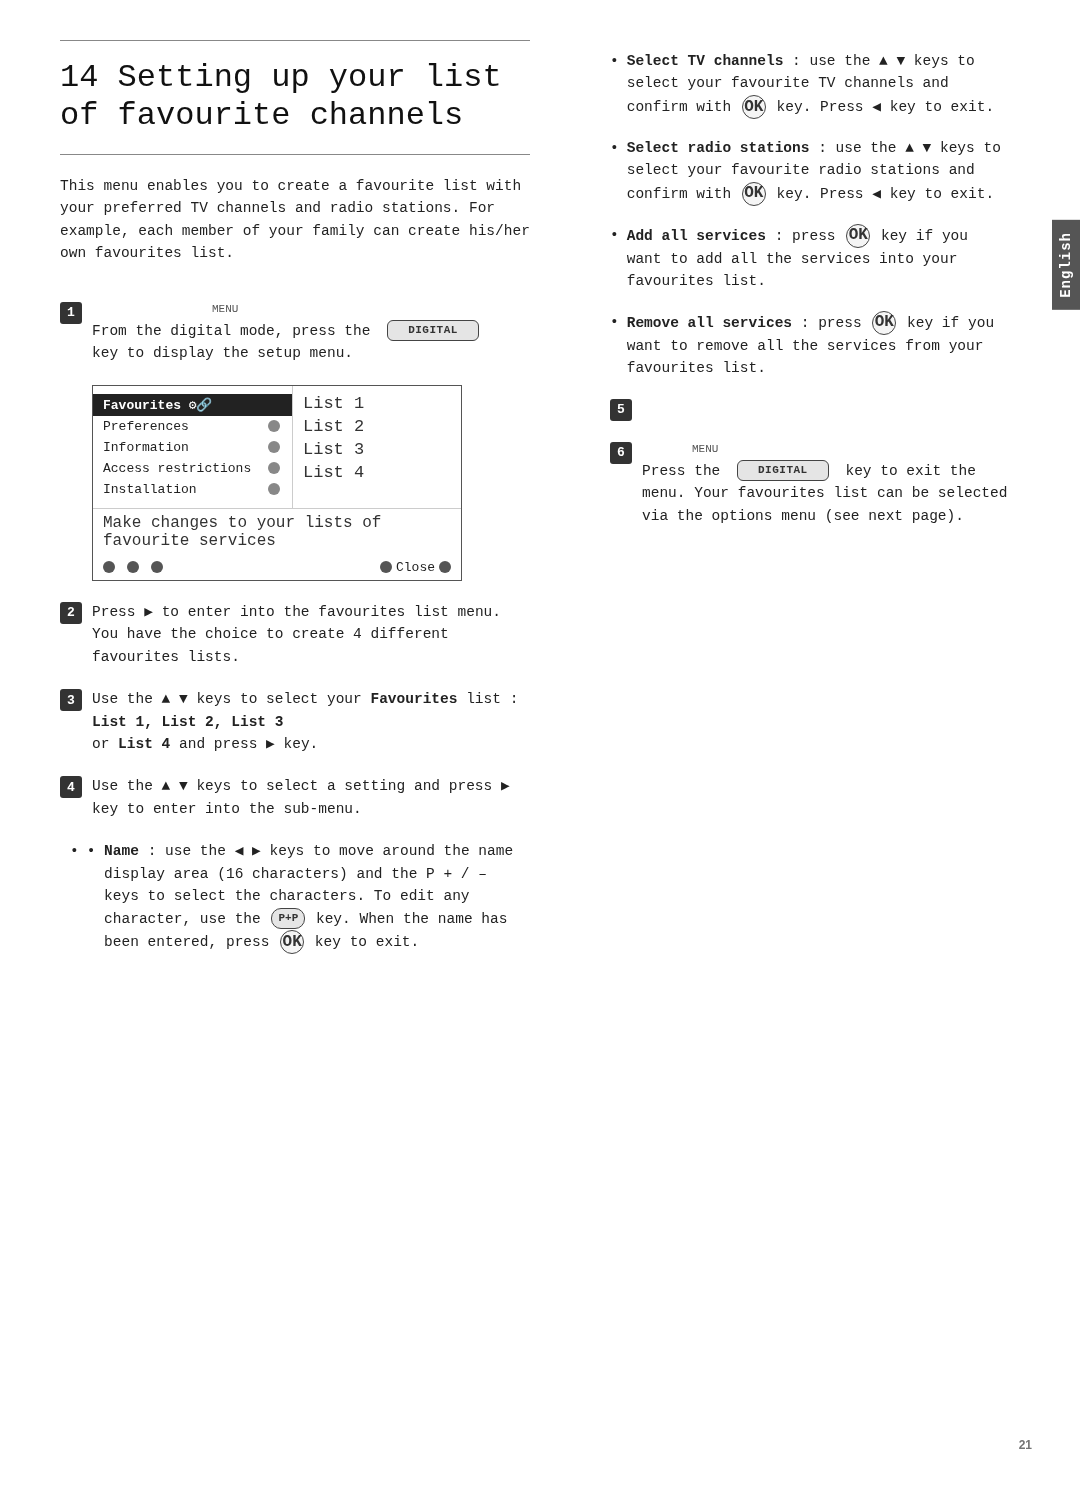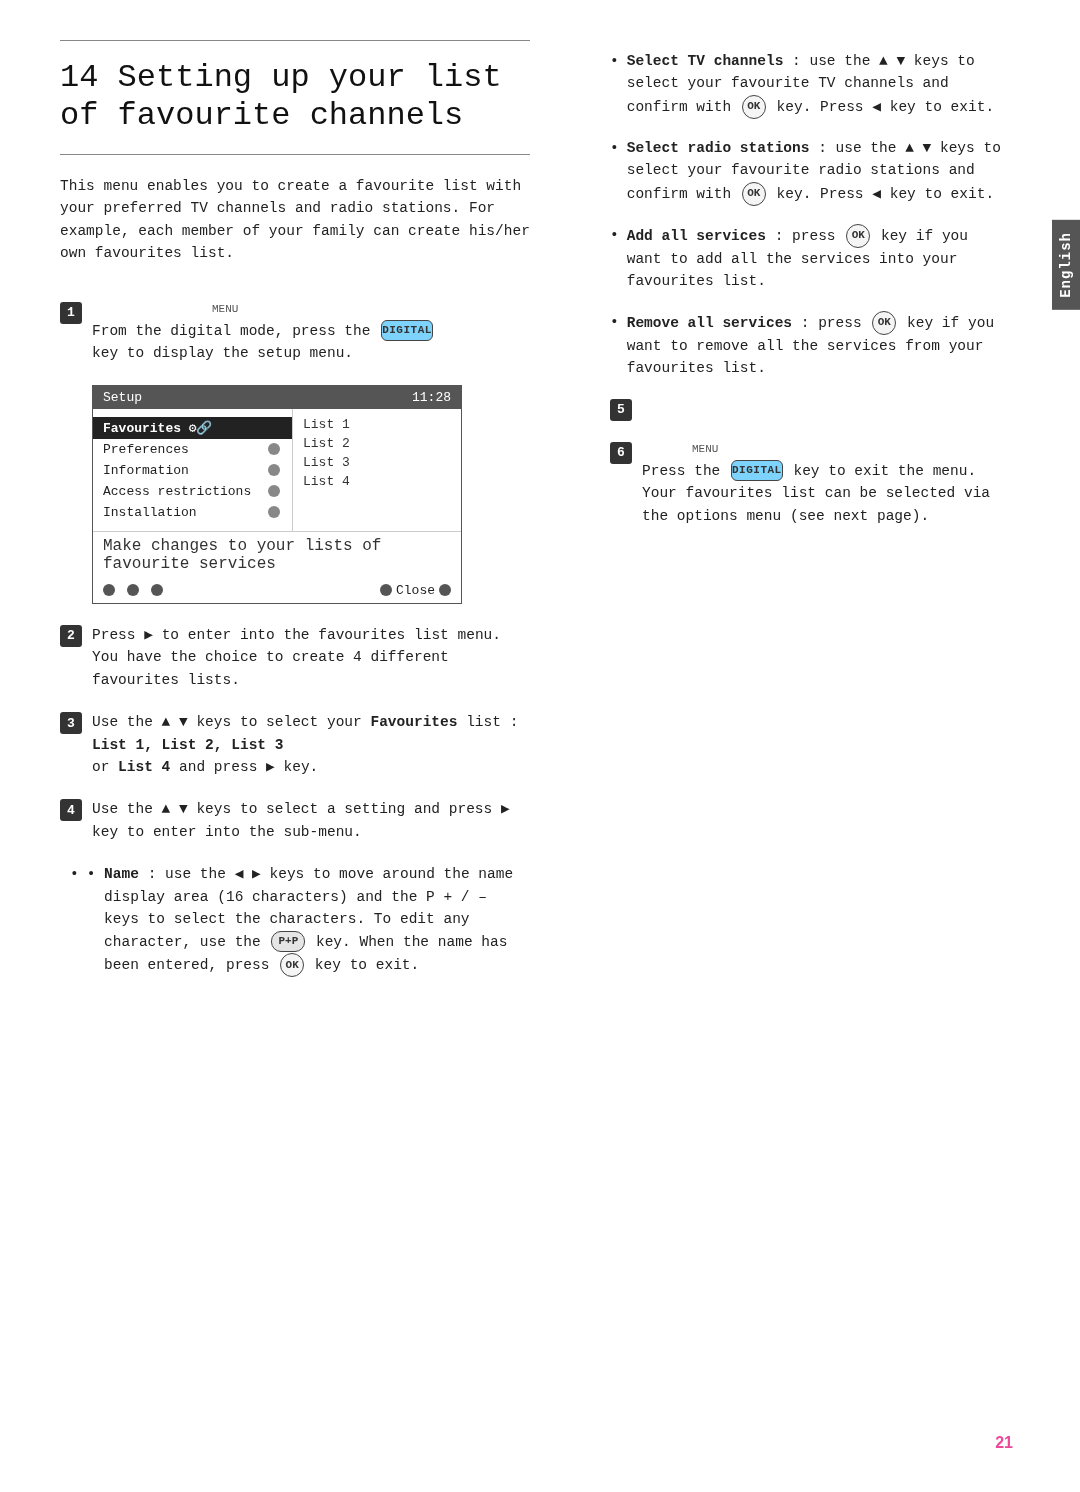--- a/index.html
+++ b/index.html
@@ -96,39 +96,39 @@
       padding-right: 8px;
       margin-bottom: 2px;
     }
 
     .digital-btn-inline {
       display: inline-flex;
       align-items: center;
       justify-content: center;
       border: 1.5px solid #444;
       border-radius: 6px;
-      padding: 1px 0;
+      padding: 1px 20px;
       font-size: 11px;
       font-weight: bold;
       color: #333;
       vertical-align: middle;
-      margin: 0 2px;
-      background: #7dd3fc;
+      margin: 0 8px;
+      background: #e5e5e5;
       letter-spacing: 0.5px;
     }
 
     .ok-btn {
       display: inline-flex;
       align-items: center;
       justify-content: center;
       border: 1.5px solid #444;
       border-radius: 50%;
       width: 24px;
       height: 24px;
-      font-size: 11px;
+      font-size: 16px;
       font-weight: bold;
       color: #333;
       vertical-align: middle;
       margin: 0 2px;
       background: #f5f5f5;
     }
 
     .pip-btn {
       display: inline-flex;
       align-items: center;
@@ -201,21 +201,21 @@
 
     .setup-right {
       flex: 1;
       display: flex;
       flex-direction: column;
       padding: 8px 10px;
       gap: 4px;
     }
 
     .list-item {
-      font-size: 13px;
+      font-size: 17px;
       color: #333;
     }
 
     .setup-footer {
       border-top: 1px solid #ccc;
       padding: 5px 10px;
       font-size: 16px;
       color: #333;
     }
 
@@ -296,24 +296,24 @@
       content: "•";
       margin-right: 8px;
       flex-shrink: 0;
     }
 
     .right-bullet-text { flex: 1; }
 
     .page-number {
       position: absolute;
       bottom: 40px;
-      right: 67px;
-      font-size: 16px;
-      font-weight: bold;
-      color: #ec4899;
+      right: 48px;
+      font-size: 12px;
+      font-weight: bold;
+      color: #737373;
     }
   </style>
 </head>
 <body>
 
 <div class="page-container">
 
   <div class="main-content">
     <hr class="top-rule">
 
@@ -330,24 +330,20 @@
       <div class="step-text">
         <div class="menu-label" style="text-align:left; margin-left: 120px;">MENU</div>
         <span>From the digital mode, press the</span>
         <span class="digital-btn-inline">DIGITAL</span>
         <br>
         <span>key to display the setup menu.</span>
       </div>
     </div>
 
     <div class="setup-screen">
-      <div class="setup-header">
-        <span>Setup</span>
-        <span>11:28</span>
-      </div>
       <div class="setup-body">
         <div class="setup-left">
 
           <div class="setup-row active">
             <span class="row-name">Favourites ⚙🔗</span>
           </div>
           <div class="setup-row">
             <span class="row-name">Preferences</span>
             <span class="row-dot"></span>
           </div>

